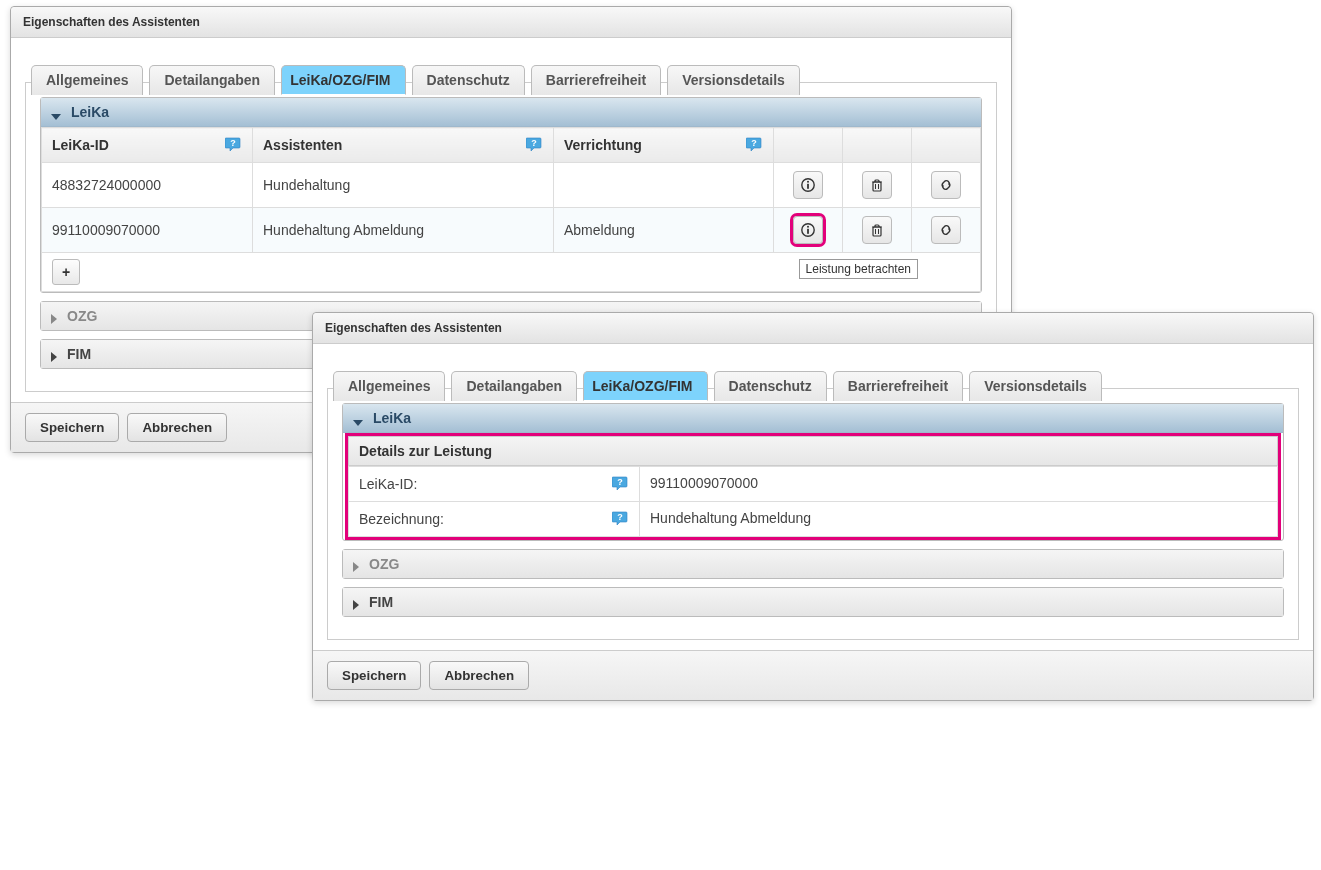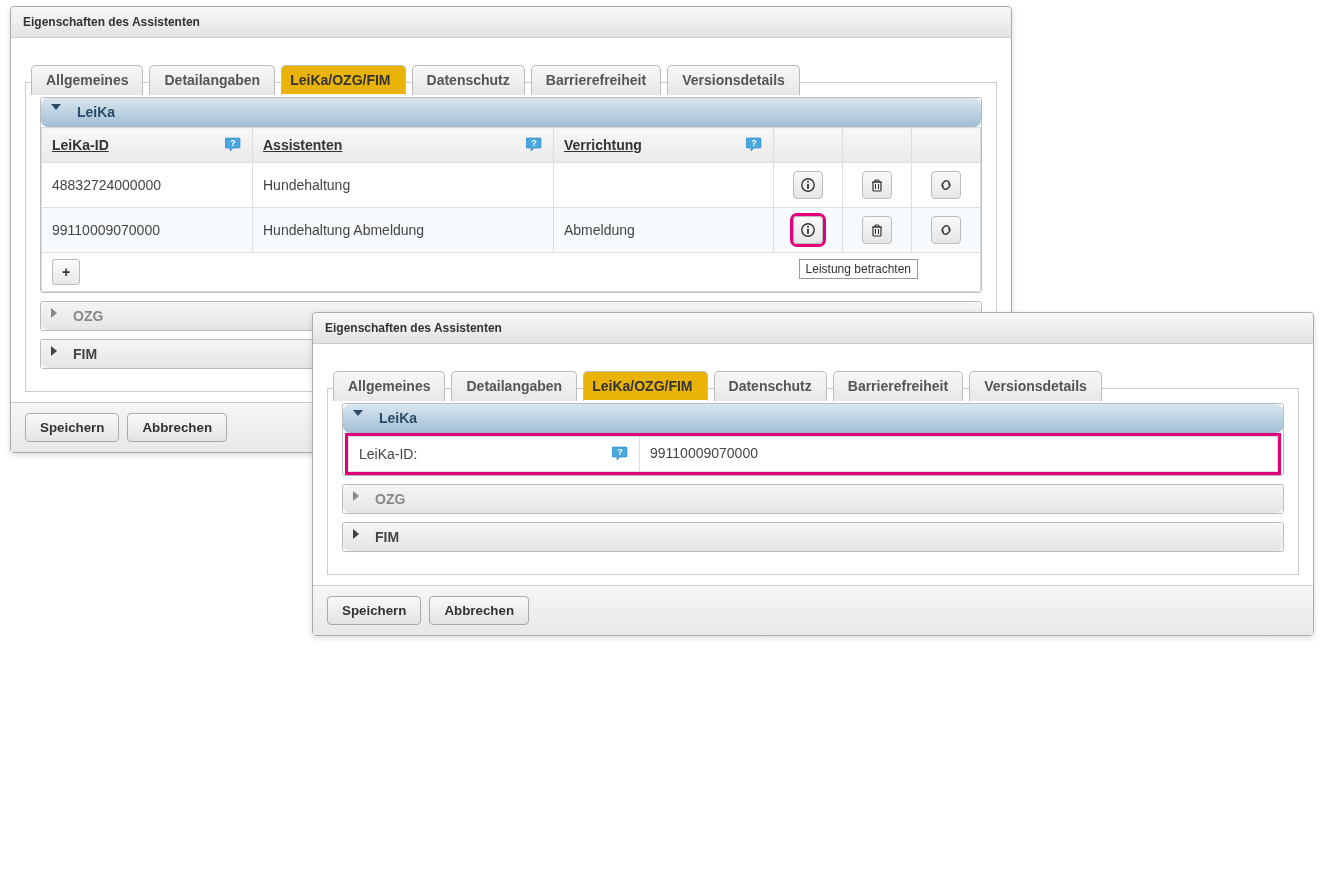--- a/index.html
+++ b/index.html
@@ -45,21 +45,21 @@
     border-bottom: none;
     border-radius: 5px 5px 0 0;
     background: linear-gradient(#f7f7f7,#e7e7e7);
     color: #555;
     font-weight: bold;
     cursor: pointer;
     position: relative;
     top: 13px;
   }
   .tab.active {
-    background: #eab308;
+    background: #7dd3fc;
     color: #333;
     border-bottom: 1px solid #fff;
     padding-left: 8px;
   }
   .tab-content {
     border: 1px solid #ccc;
     border-top: none;
     padding: 14px;
     background: #fff;
   }
@@ -68,24 +68,23 @@
     border-radius: 3px;
     margin-bottom: 8px;
   }
   .acc-header {
     padding: 6px 10px;
     background: linear-gradient(#d9e6ef, #a4bfd4);
     border-bottom: 1px solid #9fb8cc;
     color: #2a4a66;
     font-weight: bold;
     display: flex;
-    align-items: flex-start;
-    gap: 16px;
+    align-items: flex-end;
+    gap: 10px;
     cursor: pointer;
-    border-radius: 7px;
   }
   .acc-header.collapsed {
     background: linear-gradient(#f5f5f5,#e5e5e5);
     color: #888;
     border-bottom: none;
   }
   .acc-caret {
     width: 0; height: 0;
   }
   .acc-caret.down {
@@ -110,21 +109,20 @@
     padding: 8px 10px;
     text-align: left;
     background: #fff;
     color: #444;
   }
   table.grid th {
     background: linear-gradient(#f8f8f8,#eaeaea);
     font-weight: bold;
     color: #333;
     position: relative;
-    text-decoration: underline;
   }
   table.grid tr.alt td { background: #f7fbfd; }
   .th-flex { display:flex; align-items:center; justify-content:space-between; }
   .help-icon {
     display:inline-flex; align-items:center; justify-content:center;
     width:18px; height:18px; cursor:pointer;
   }
   .help-icon svg { width:16px; height:16px; }
   .action-cell { text-align:center !important; width:48px; }
   .icon-btn {
@@ -372,35 +370,49 @@
     </div>
     <div class="tab-content">
 
       <div class="accordion">
         <div class="acc-header">
           <span class="acc-caret down"></span>
           <span>LeiKa</span>
         </div>
         <div class="acc-body">
           <div class="details-block">
+            <div class="details-title">Details zur Leistung</div>
             <table class="details">
               <tbody>
                   <tr>
                 <td class="label">
                       <div class="label-flex">
                         <span>LeiKa-ID:</span>
                         <span class="help-icon">
                           <svg>
                             <use href="#help-bubble"></use>
                           </svg>
                         </span>
                       </div>
                     </td>
                 <td>99110009070000</td>
               </tr>
+              <tr>
+                <td class="label">
+                      <div class="label-flex">
+                        <span>Bezeichnung:</span>
+                        <span class="help-icon">
+                          <svg>
+                            <use href="#help-bubble"></use>
+                          </svg>
+                        </span>
+                      </div>
+                    </td>
+                <td>Hundehaltung Abmeldung</td>
+              </tr>
             </tbody>
               </table>
           </div>
         </div>
       </div>
 
       <div class="accordion">
         <div class="acc-header collapsed">
           <span class="acc-caret right"></span>
           <span>OZG</span>

